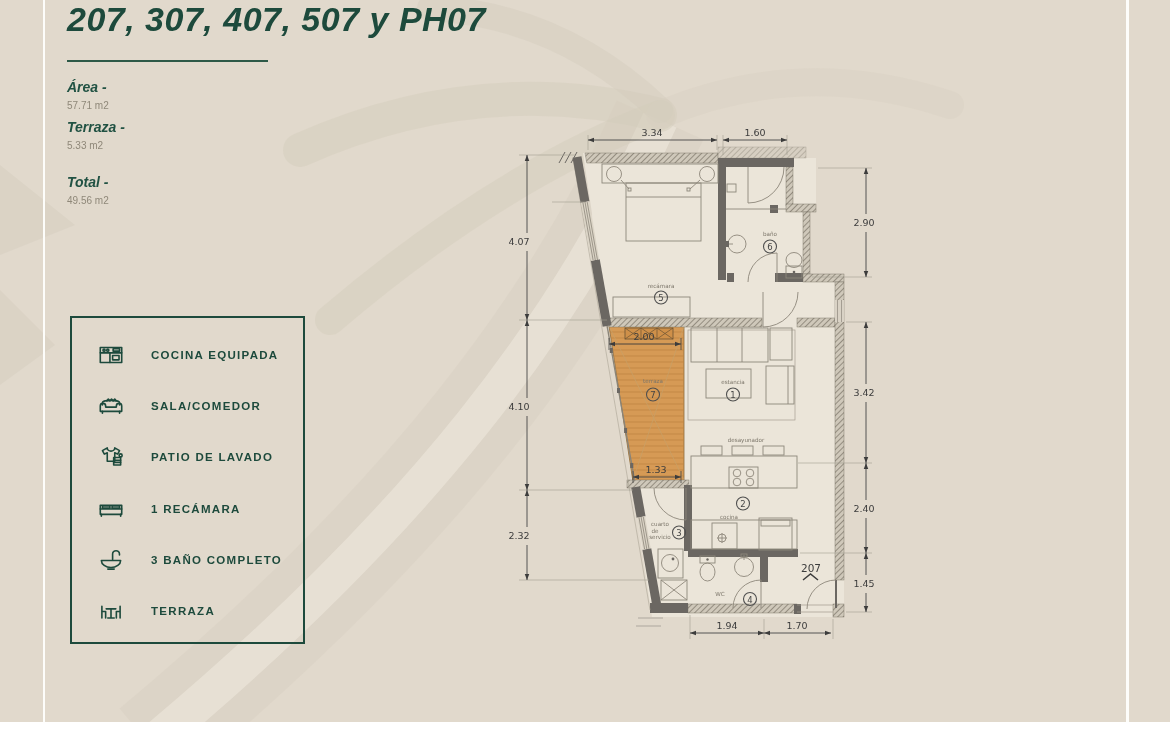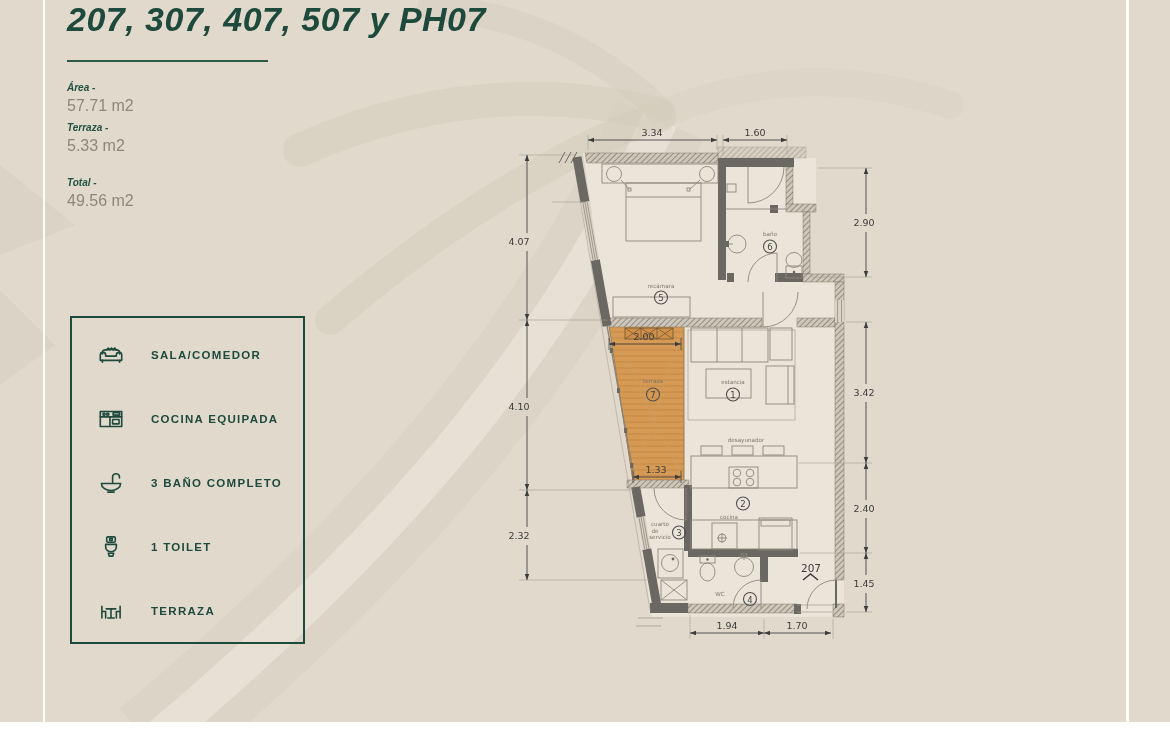--- a/index.html
+++ b/index.html
@@ -15,22 +15,22 @@
   .rule-white.right{left:1126px; width:3px;}
 
   .title{
     position:absolute; left:67px; top:0px;
     font-size:34px; font-weight:bold; font-style:italic;
     color:#1d4a3c; letter-spacing:.5px;
   }
   .title-rule{position:absolute; left:67px; top:60px; width:201px; height:2px; background:#2d5947;}
 
   .areas{position:absolute; left:67px; top:78px;}
-  .area-label{font-size:10px; font-weight:bold; font-style:italic; color:#215243; line-height:19px;}
-  .area-value{font-size:16px; color:#8f8879; line-height:18px; margin-bottom:3px;}
+  .area-label{font-size:14px; font-weight:bold; font-style:italic; color:#215243; line-height:19px;}
+  .area-value{font-size:10px; color:#8f8879; line-height:18px; margin-bottom:3px;}
   .total-gap{height:15px;}
 
   .legend{
     position:absolute; left:70px; top:316px; width:235px; height:328px;
     border:2px solid #1d4a3c;
     display:flex; flex-direction:column; justify-content:space-between;
     padding:22px 0 16px 0;
   }
   .legend-item{display:flex; align-items:center; padding-left:24px;}
   .legend-item .licon{width:30px; height:30px; flex:0 0 30px;}
@@ -94,62 +94,75 @@
     <div class="area-value">5.33 m2</div>
     <div class="total-gap"></div>
     <div class="area-label">Total -</div>
     <div class="area-value">49.56 m2</div>
   </div>
 
   <div class="legend">
     <div class="legend-item">
       <span class="licon">
         <svg viewBox="0 0 28 28">
-            <path d="M4 19 v-5 a2.5 2.5 0 0 1 5 0 v1 h10 v-1 a2.5 2.5 0 0 1 5 0 v5 z"></path>
-            <path d="M6 13 v-2 c0-3 16-3 16 0 v2"></path>
-            <path d="M10.2 9.2 l1.3-1.7 1.3 1.7 M13.2 9.2 l1.3-1.7 1.3 1.7 M16.2 9.2 l1.3-1.7 1.3 1.7"></path>
-            <path d="M6 19 v1.8 M22 19 v1.8"></path>
-          </svg>
-      </span>
-      <span class="llabel">SALA/COMEDOR</span>
-    </div>
-    <div class="legend-item">
-      <span class="licon">
-        <svg viewBox="0 0 28 28">
             <rect x="4" y="7" width="20" height="14"></rect>
             <line x1="4" y1="12" x2="24" y2="12"></line>
             <line x1="13" y1="12" x2="13" y2="21"></line>
             <rect x="16" y="8.2" width="6" height="2.2"></rect>
             <circle cx="7.5" cy="9.5" r="1"></circle>
             <circle cx="11" cy="9.5" r="1"></circle>
             <rect x="15.5" y="14.5" width="6" height="4"></rect>
           </svg>
       </span>
       <span class="llabel">COCINA EQUIPADA</span>
     </div>
     <div class="legend-item">
       <span class="licon">
         <svg viewBox="0 0 28 28">
+            <path d="M4 19 v-5 a2.5 2.5 0 0 1 5 0 v1 h10 v-1 a2.5 2.5 0 0 1 5 0 v5 z"></path>
+            <path d="M6 13 v-2 c0-3 16-3 16 0 v2"></path>
+            <path d="M10.2 9.2 l1.3-1.7 1.3 1.7 M13.2 9.2 l1.3-1.7 1.3 1.7 M16.2 9.2 l1.3-1.7 1.3 1.7"></path>
+            <path d="M6 19 v1.8 M22 19 v1.8"></path>
+          </svg>
+      </span>
+      <span class="llabel">SALA/COMEDOR</span>
+    </div>
+    <div class="legend-item">
+      <span class="licon">
+        <svg viewBox="0 0 28 28">
+            <path d="M10.5 5.5 a3.5 3 0 0 0 7 0 l4.5 2.6 -1.8 3.2 -2.7-1.3 V18 h-7 v-8 l-2.7 1.3 -1.8-3.2 z"></path>
+            <rect x="16.5" y="14.5" width="6.5" height="7"></rect>
+            <line x1="16.5" y1="17" x2="23" y2="17"></line>
+            <line x1="16.5" y1="19" x2="23" y2="19"></line>
+            <circle cx="23" cy="12.5" r="1.4"></circle>
+          </svg>
+      </span>
+      <span class="llabel">PATIO DE LAVADO</span>
+    </div>
+    <div class="legend-item">
+      <span class="licon">
+        <svg viewBox="0 0 28 28">
+            <rect x="4" y="14" width="20" height="5"></rect>
+            <path d="M4 14 v-3.5 h20 V14"></path>
+            <rect x="6" y="11.2" width="7" height="2"></rect>
+            <rect x="15" y="11.2" width="7" height="2"></rect>
+            <path d="M5 19 v1.8 M23 19 v1.8"></path>
+          </svg>
+      </span>
+      <span class="llabel">1 RECÁMARA</span>
+    </div>
+    <div class="legend-item">
+      <span class="licon">
+        <svg viewBox="0 0 28 28">
             <path d="M5 14.5 h18 a9 6.5 0 0 1 -18 0 z"></path>
             <path d="M15.5 13.5 v-5 a3.2 3.2 0 0 1 6.4 0 v.8"></path>
             <path d="M11 22.5 h6"></path>
           </svg>
       </span>
       <span class="llabel">3 BAÑO COMPLETO</span>
-    </div>
-    <div class="legend-item">
-      <span class="licon">
-        <svg viewBox="0 0 28 28">
-            <rect x="10" y="4.5" width="8" height="5" rx="1"></rect>
-            <rect x="12.8" y="6" width="2.4" height="2"></rect>
-            <path d="M9 11.5 h10 v2.5 a5 4.5 0 0 1 -10 0 z"></path>
-            <path d="M11.5 19.8 h5 l-.8 2.7 h-3.4 z"></path>
-          </svg>
-      </span>
-      <span class="llabel">1 TOILET</span>
     </div>
     <div class="legend-item">
       <span class="licon">
         <svg viewBox="0 0 28 28">
             <path d="M9.5 12 h9 M14 12 v8.5 M11 20.5 l3-.01 3 .01"></path>
             <path d="M5.5 9.5 v11 M5.5 14.5 h3.5 v6 M22.5 9.5 v11 M22.5 14.5 h-3.5 v6"></path>
           </svg>
       </span>
       <span class="llabel">TERRAZA</span>
     </div>

